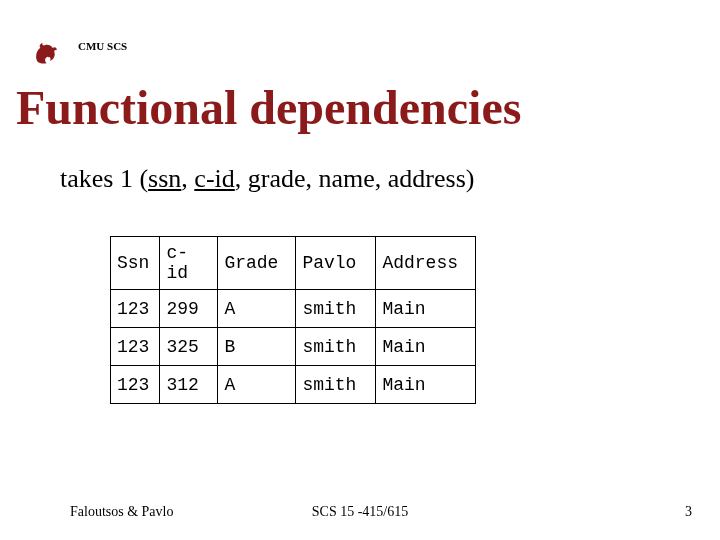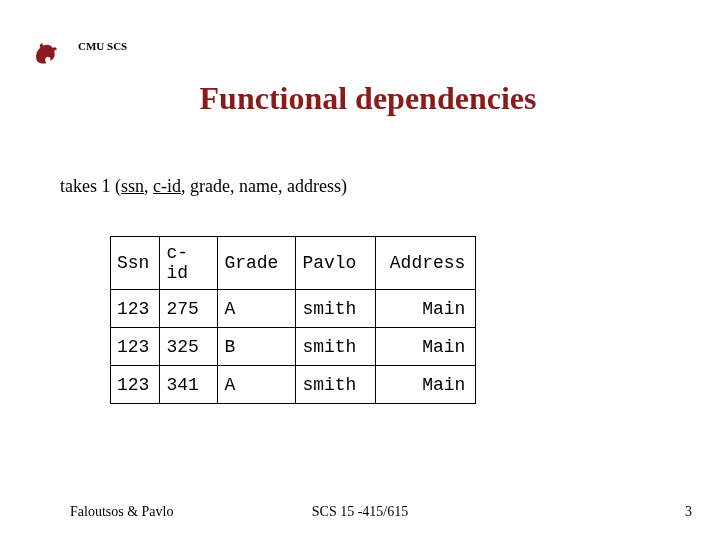--- a/index.html
+++ b/index.html
@@ -26,30 +26,30 @@
     font-size: 11px;
     font-weight: bold;
     font-family: "Times New Roman", Times, serif;
     padding-top: 2px;
   }
   .title {
     position: absolute;
     top: 80px;
     left: 16px;
     right: 0;
-    text-align: center;
-    font-size: 32px;
+    text-align: left;
+    font-size: 48px;
     color: #8B1A1A;
     font-family: "Times New Roman", Times, serif;
   }
   .schema {
     position: absolute;
-    top: 176px;
+    top: 164px;
     left: 60px;
-    font-size: 18px;
+    font-size: 26px;
     font-family: "Times New Roman", Times, serif;
   }
   .schema .ul { text-decoration: underline; }
   .table-wrap {
     position: absolute;
     top: 236px;
     left: 110px;
   }
   table {
     border-collapse: collapse;
@@ -60,21 +60,21 @@
     font-size: 18px;
     padding: 6px 10px 6px 6px;
     text-align: left;
     vertical-align: middle;
     height: 38px;
   }
   .col-ssn   { width: 48px; }
   .col-cid   { width: 58px; }
   .col-grade { width: 78px; }
   .col-name  { width: 80px; }
-  .col-addr  { width: 100px; text-align: right; }
+  .col-addr  { width: 100px; }
   .footer {
     position: absolute;
     bottom: 20px;
     left: 0;
     right: 0;
     font-size: 14px;
     font-family: "Times New Roman", Times, serif;
   }
   .footer-left {
     position: absolute;
@@ -120,35 +120,35 @@
     <tbody>
         <tr>
       <td class="col-ssn">Ssn</td>
       <td class="col-cid">c-id</td>
       <td class="col-grade">Grade</td>
       <td class="col-name">Pavlo</td>
       <td class="col-addr">Address</td>
     </tr>
     <tr>
       <td class="col-ssn">123</td>
-      <td class="col-cid">275</td>
+      <td class="col-cid">299</td>
       <td class="col-grade">A</td>
       <td class="col-name">smith</td>
       <td class="col-addr">Main</td>
     </tr>
     <tr>
       <td class="col-ssn">123</td>
       <td class="col-cid">325</td>
       <td class="col-grade">B</td>
       <td class="col-name">smith</td>
       <td class="col-addr">Main</td>
     </tr>
     <tr>
       <td class="col-ssn">123</td>
-      <td class="col-cid">341</td>
+      <td class="col-cid">312</td>
       <td class="col-grade">A</td>
       <td class="col-name">smith</td>
       <td class="col-addr">Main</td>
     </tr>
   </tbody>
     </table>
 </div>
 
 <div class="footer">
   <span class="footer-left">Faloutsos &amp; Pavlo</span>

